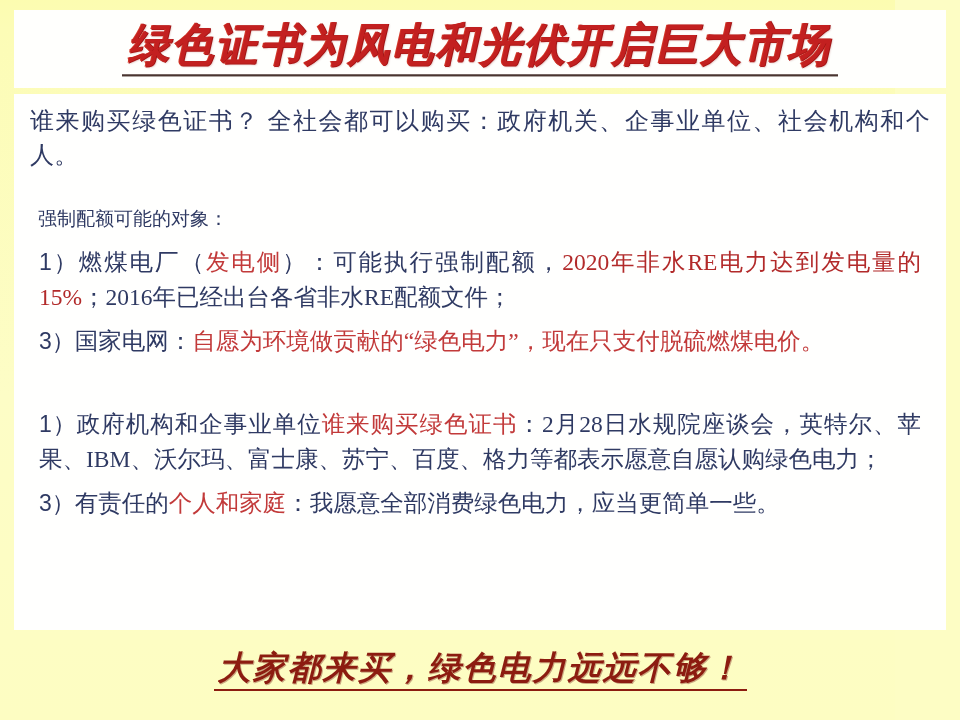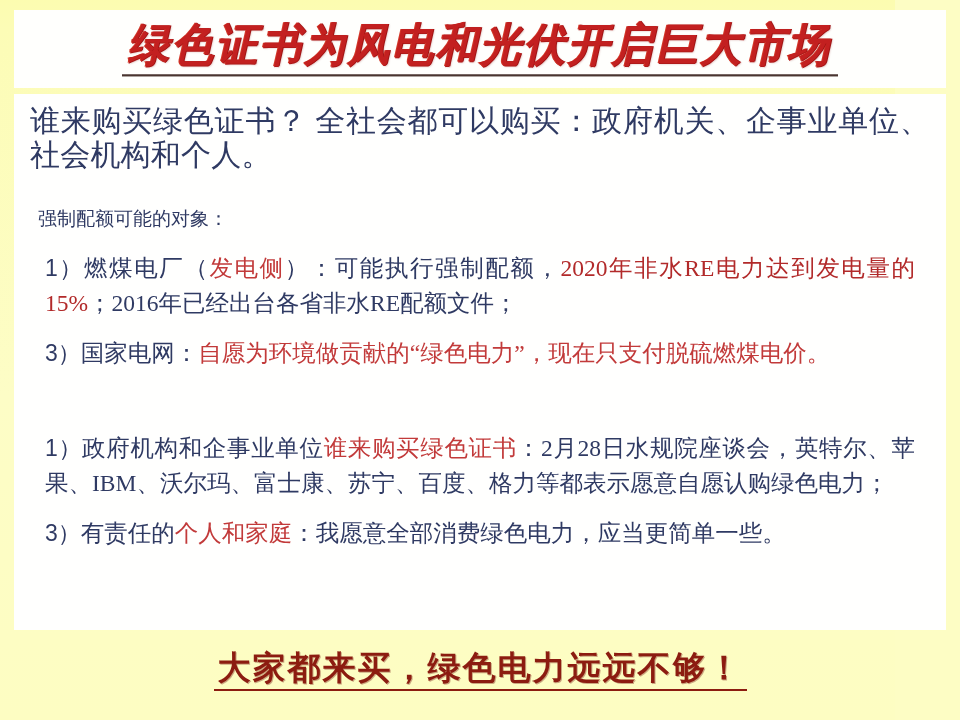--- a/index.html
+++ b/index.html
@@ -60,21 +60,21 @@
     top: 94px;
     width: 932px;
     height: 536px;
     background: #fffffe;
     box-sizing: border-box;
     padding: 10px 16px 0 16px;
     overflow: hidden;
   }
 
   .para {
-    font-size: 30px;
+    font-size: 24px;
     line-height: 34px;
     color: #2f3a63;
     letter-spacing: 0.2px;
     text-align: justify;
     margin: 0;
   }
   .block {
     margin: 0 0 0 0;
   }
   .spacer-lg { height: 30px; }
@@ -88,21 +88,21 @@
   }
 
   .red { color: #c23a3a; }
   .red-dark { color: #b22a2a; }
   .blue { color: #2f3a63; }
 
   .lst {
     font-size: 23.5px;
     line-height: 35px;
     color: #2f3a63;
-    margin: 15px;
+    margin: 9px;
     text-align: justify;
   }
 
   .num { font-family: "Liberation Sans", sans-serif; font-size: 23px; }
 
   
   .footer-band {
     position: absolute;
     left: 14px;
     top: 634px;
@@ -110,20 +110,21 @@
     height: 74px;
     display: flex;
     align-items: center;
     justify-content: center;
     background: transparent;
   }
   .footer-text {
     font-family: "DejaVu Serif", "Liberation Serif", serif;
     font-size: 33px;
     font-weight: bold;
+    font-style: italic;
     color: #8c1c10;
     letter-spacing: 2px;
     border-bottom: 2px solid #8c1c10;
     padding: 0 4px 5px 4px;
     line-height: 1;
     white-space: nowrap;
     text-shadow: 1px 1px 0 rgba(110,10,5,0.35);
   }
 </style>
 </head>

